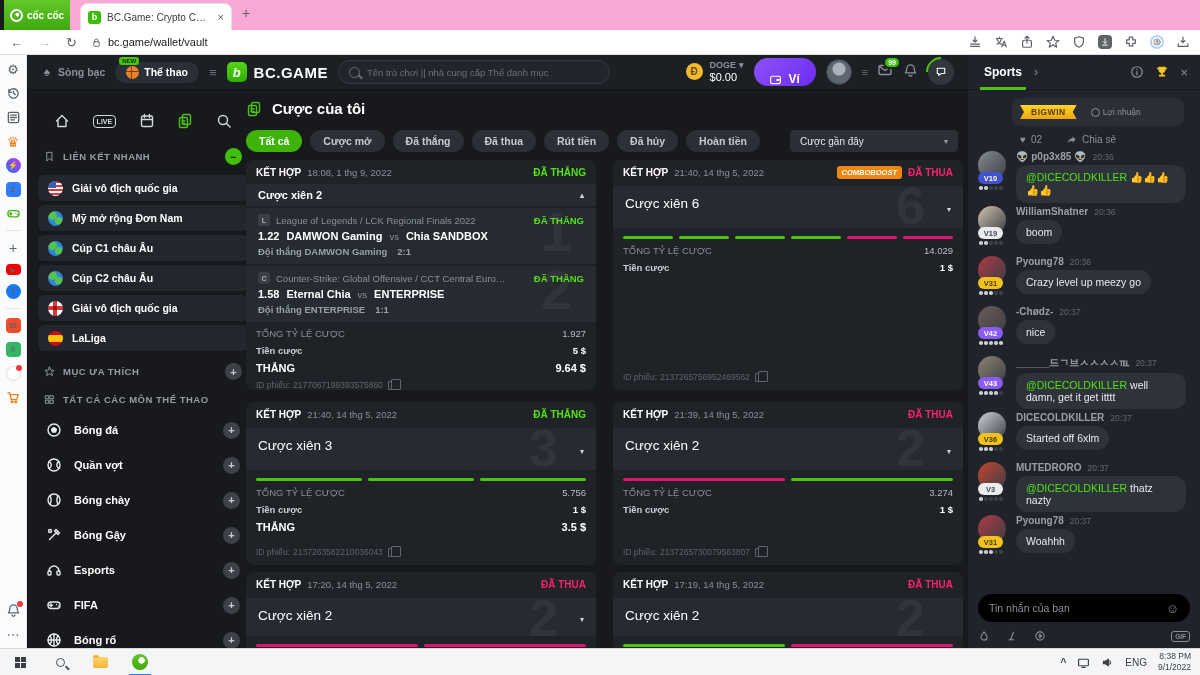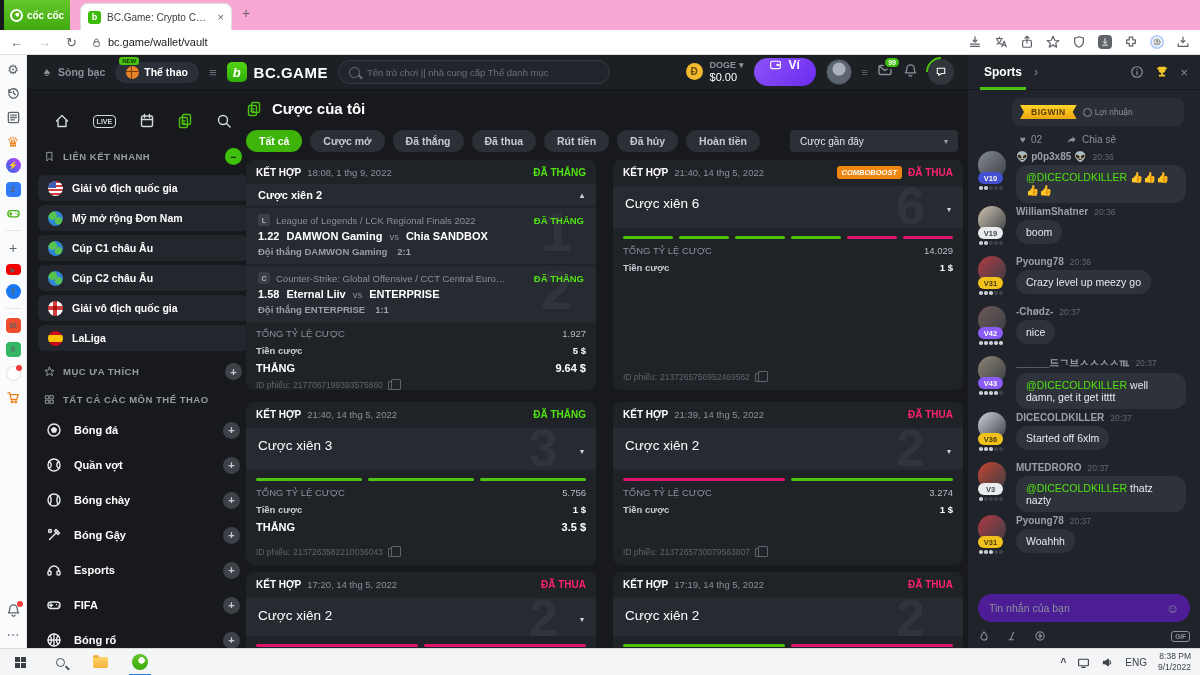--- a/index.html
+++ b/index.html
@@ -42,21 +42,21 @@
   .hmenu{color:#6b7178;font-size:13px}
   .logomark{width:20px;height:20px;border-radius:5px;background:linear-gradient(#53d513,#2fae06);color:#fff;font-weight:bold;font-size:13px;display:flex;align-items:center;justify-content:center;font-style:italic}
   .logoword{color:#fff;font-weight:bold;font-size:15px;letter-spacing:.5px}
   .hsearch{width:272px;height:24px;border-radius:12px;background:#22262c;border:1px solid #343a41;display:flex;align-items:center;gap:7px;padding:0 10px;color:#6b7178;font-size:9.5px}
   .hsearch .ic{width:11px;height:11px}
   .doge{margin-left:auto;display:flex;align-items:center;gap:7px}
   .coin{width:17px;height:17px;border-radius:50%;background:#f3ba2f;color:#6b4c08;font-weight:bold;font-size:10px;display:flex;align-items:center;justify-content:center}
   .dogecol{display:flex;flex-direction:column;line-height:1.1}
   .dogecol .r1{color:#8b9199;font-size:9px;font-weight:bold;display:flex;gap:3px;align-items:center}
   .dogecol .r2{color:#fff;font-size:11px;font-weight:normal}
-  .vibtn{width:62px;height:28px;border-radius:14px;background:linear-gradient(135deg,#8d52f8,#6b2cf0);color:#fff;font-weight:bold;font-size:12px;display:flex;align-items:flex-start;justify-content:center;gap:6px;border:none}
+  .vibtn{width:62px;height:28px;border-radius:14px;background:linear-gradient(135deg,#8d52f8,#6b2cf0);color:#fff;font-weight:bold;font-size:12px;display:flex;align-items:flex-end;justify-content:center;gap:6px;border:none}
   .vibtn .ic{width:13px;height:13px}
   .havatar{width:26px;height:26px;border-radius:50%;background:radial-gradient(circle at 50% 38%,#a9b2bc 0 6px,#5c6570 7px);border:1px solid #3a4048}
   .hmenu2{color:#6b7178;font-size:11px;letter-spacing:-1px}
   .hmail{position:relative;color:#8b9199}
   .hmail .ic{width:16px;height:16px}
   .mailbadge{position:absolute;top:-6px;right:-8px;background:#3fc00d;color:#fff;font-size:7px;font-weight:bold;padding:1px 3px;border-radius:7px;border:2px solid #1c1f24}
   .hbell{color:#8b9199}.hbell .ic{width:15px;height:15px}
   .hchat{width:26px;height:26px;border-radius:50%;background:#31363d;display:flex;align-items:center;justify-content:center;color:#fff;position:relative}
   .hchat::before{content:"";position:absolute;inset:-2px;border-radius:50%;border:2px solid transparent;border-left-color:#4cc30e;transform:rotate(45deg)}
   .hchat .ic{width:12px;height:12px}
@@ -139,21 +139,21 @@
   
   .chat{position:absolute;left:941px;top:0;width:232px;height:593px;background:#20232a;display:flex;flex-direction:column}
   .chathead{height:35px;display:flex;align-items:center;gap:8px;padding:0 12px;border-bottom:1px solid #15171b;flex-shrink:0}
   .chattab{position:relative;height:35px;display:flex;align-items:center;color:#fff;font-weight:bold;font-size:12px;padding:0 4px}
   .chattab::after{content:"";position:absolute;left:0;right:0;bottom:0;height:3px;background:#4cc30e}
   .chev{color:#8b9199;font-size:12px}
   .chr{margin-left:auto;display:flex;align-items:center;gap:11px;color:#8b9199}
   .chr .ic{width:14px;height:14px}
   .chatbody{flex:1;overflow:hidden;padding:8px 10px 0}
   .bigwin{margin-left:34px;width:172px;background:#2a2e35;border-radius:8px;padding:7px 8px}
-  .bwtop{display:flex;align-items:center;gap:6px}
+  .bwtop{display:flex;align-items:center;gap:14px}
   .ribbon{background:linear-gradient(#ffd42a,#eda70b);color:#5a3c04;font-weight:bold;font-size:8.5px;padding:2px 11px;clip-path:polygon(0 0,100% 0,93% 50%,100% 100%,0 100%,7% 50%);letter-spacing:.5px}
   .plab{color:#8b9199;font-size:8.5px;display:flex;align-items:center;gap:3px}
   .plab::before{content:"";width:7px;height:7px;border-radius:50%;border:1.5px solid #8b9199}
   .bwboxes{display:flex;gap:5px;margin-top:6px}
   .bwa{flex:1;background:#353b44;border-radius:6px;height:26px;display:flex;align-items:center;justify-content:center;font-weight:bold}
   .bwa.mult{color:#fff;font-size:13px}
   .bwa.prof{color:#52e312;font-size:10px}
   .bwactions{display:flex;align-items:center;gap:24px;margin:8px 0 6px 42px;color:#8b9199;font-size:10px}
   .bwactions .grp{display:flex;align-items:center;gap:5px}
   .bwactions .ic{width:11px;height:11px}
@@ -169,21 +169,21 @@
   .dots{position:absolute;left:1px;top:35px;display:flex;gap:1.5px}
   .dots i{width:3.5px;height:3.5px;border-radius:50%;background:#3c4047}
   .dots i.on{background:#c9cdd3}
   .mbody{flex:1;min-width:0}
   .mhead{display:flex;gap:6px;align-items:baseline;color:#9aa0a8;font-size:10px;font-weight:bold;white-space:nowrap;overflow:hidden}
   .mtime{color:#62686f;font-size:8.5px;font-weight:normal;flex-shrink:0}
   .bubble{display:inline-block;background:#2e323a;border-radius:12px;padding:6px 10px;margin-top:3px;font-size:10.5px;color:#e8eaec;max-width:170px}
   .mention{color:#52e312;margin-right:3px}
   .mention:empty{display:none;margin:0}
   .chatfoot{padding:8px 10px 6px;flex-shrink:0}
-  .chatinput{height:28px;background:#4c1d95;border-radius:14px;display:flex;align-items:center;padding:0 11px;color:#8b9199;font-size:10.5px}
+  .chatinput{height:28px;background:#000000;border-radius:14px;display:flex;align-items:center;padding:0 11px;color:#8b9199;font-size:10.5px}
   .chatinput .smiley{margin-left:auto;font-size:13px}
   .footicons{display:flex;align-items:center;gap:16px;margin-top:8px;color:#8b9199}
   .footicons .ic{width:12px;height:12px}
   .gif{margin-left:auto;border:1.5px solid #8b9199;border-radius:3px;font-size:6.5px;font-weight:bold;padding:1px 3px}
   
   .taskbar{position:absolute;left:0;top:648px;width:1200px;height:27px;background:#f4f5f6;border-top:1px solid #d8dadc;display:flex;align-items:center}
   .tcell{width:40px;height:27px;display:flex;align-items:center;justify-content:center;position:relative}
   .winlogo{display:grid;grid-template-columns:5px 5px;grid-template-rows:5px 5px;gap:1px}
   .winlogo i{background:#3b3f45}
   .tmag{width:9px;height:9px;border:1.5px solid #4b5056;border-radius:50%;position:relative}
@@ -629,21 +629,21 @@
         <span class="wm">1</span>
       </div>
       <div class="leg">
         <div class="lg1">
           <span class="gicon">C</span>
           <span class="league">Counter-Strike: Global Offensive / CCT Central Europe Series #1</span>
           <span class="stat win">ĐÃ THẮNG</span>
         </div>
         <div class="lg2">
           <span>1.58</span>
-          <span>Eternal Liiv</span>
+          <span>Eternal Chia</span>
           <span class="vs">vs</span>
           <span>ENTERPRISE</span>
         </div>
         <div class="lg3">
           <span>Đội thắng ENTERPRISE</span>
           <span>1:1</span>
         </div>
         <span class="wm">2</span>
       </div>
       <div class="frow">

